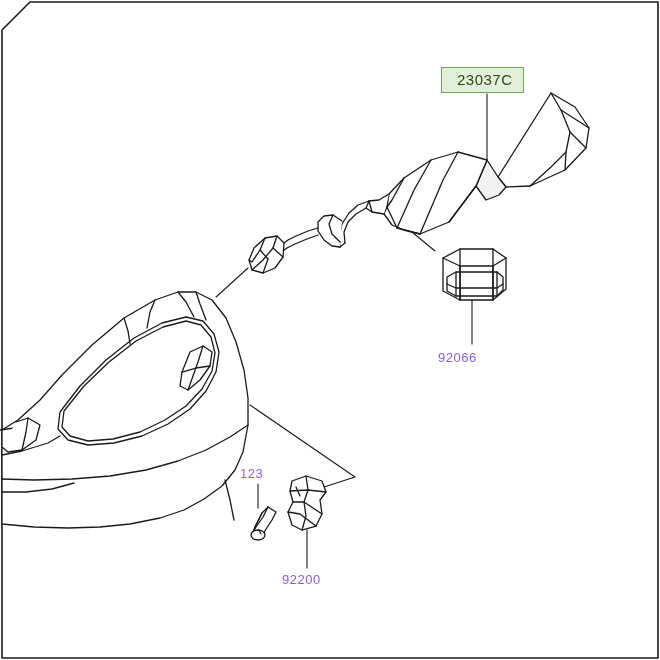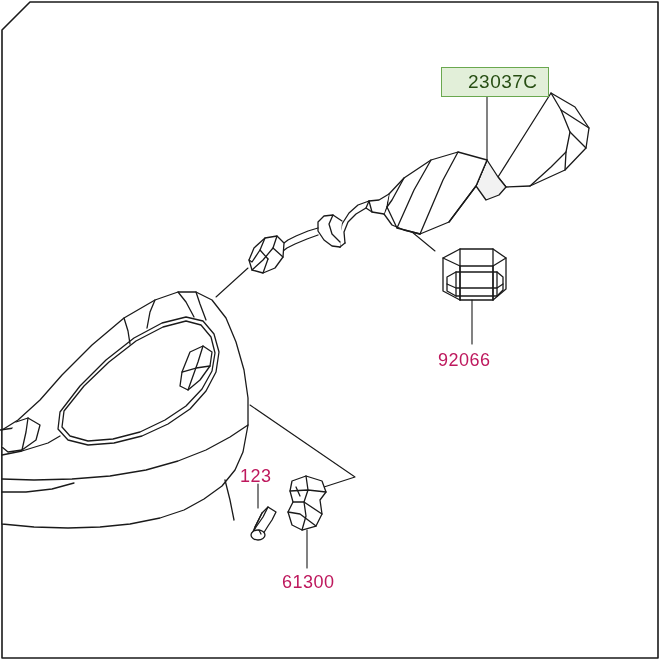--- a/index.html
+++ b/index.html
@@ -23,31 +23,31 @@
     position: absolute;
     left: 0;
     top: 0;
     width: 660px;
     height: 660px;
     display: block;
   }
   .label {
     position: absolute;
     font-family: "Liberation Sans", sans-serif;
-    font-size: 18px;
+    font-size: 13px;
     letter-spacing: 0.5px;
-    color: #be185d;
+    color: #8b5cf6;
     white-space: nowrap;
   }
   .label.boxed {
     border: 1px solid #6aa84f;
     background: #e2efd9;
     color: #274e13;
-    padding: 4px 10px 5px 26px;
-    font-size: 19px;
+    padding: 4px 10px 5px 15px;
+    font-size: 15px;
     line-height: 1;
   }
   #label-23037C {
     left: 441px;
     top: 67px;
   }
   #label-92066 {
     left: 438px;
     top: 350px;
   }
@@ -197,17 +197,17 @@
         <path d="M258 484 L258 508" stroke-width="1.1"></path>
       </g>
 
     </g>
   </svg>
 
   <div class="label boxed" id="label-23037C">23037C</div>
 
   <div class="label" id="label-92066">92066</div>
 
-  <div class="label" id="label-92200">61300</div>
+  <div class="label" id="label-92200">92200</div>
 
   <div class="label" id="label-224">123</div>
 
 </div>
 
 </body></html>

